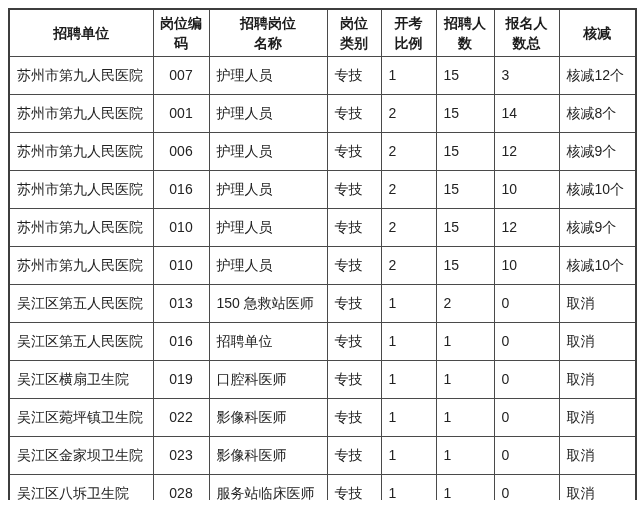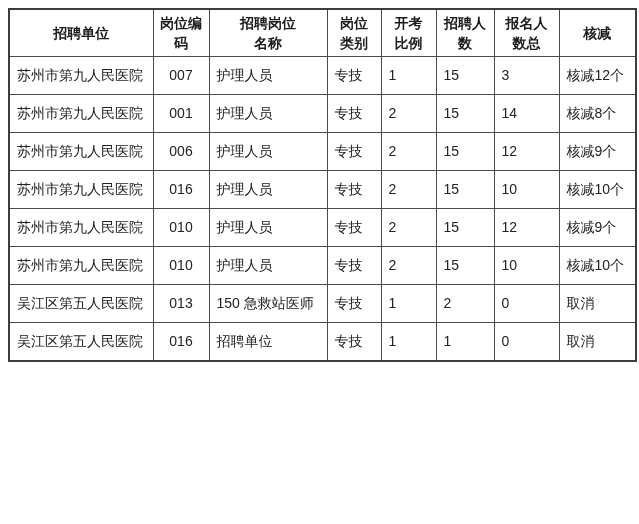--- a/index.html
+++ b/index.html
@@ -165,15 +165,55 @@
         <tr>
           <td>吴江区第五人民医院</td>
           <td class="col-code">016</td>
           <td>招聘单位</td>
           <td>专技</td>
           <td>1</td>
           <td>1</td>
           <td>0</td>
           <td>取消</td>
         </tr>
+        <tr>
+          <td>吴江区横扇卫生院</td>
+          <td class="col-code">019</td>
+          <td>口腔科医师</td>
+          <td>专技</td>
+          <td>1</td>
+          <td>1</td>
+          <td>0</td>
+          <td>取消</td>
+        </tr>
+        <tr>
+          <td>吴江区菀坪镇卫生院</td>
+          <td class="col-code">022</td>
+          <td>影像科医师</td>
+          <td>专技</td>
+          <td>1</td>
+          <td>1</td>
+          <td>0</td>
+          <td>取消</td>
+        </tr>
+        <tr>
+          <td>吴江区金家坝卫生院</td>
+          <td class="col-code">023</td>
+          <td>影像科医师</td>
+          <td>专技</td>
+          <td>1</td>
+          <td>1</td>
+          <td>0</td>
+          <td>取消</td>
+        </tr>
+        <tr>
+          <td>吴江区八坼卫生院</td>
+          <td class="col-code">028</td>
+          <td>服务站临床医师</td>
+          <td>专技</td>
+          <td>1</td>
+          <td>1</td>
+          <td>0</td>
+          <td>取消</td>
+        </tr>
       </tbody>
   </table>
 </div>
 
 </body></html>

